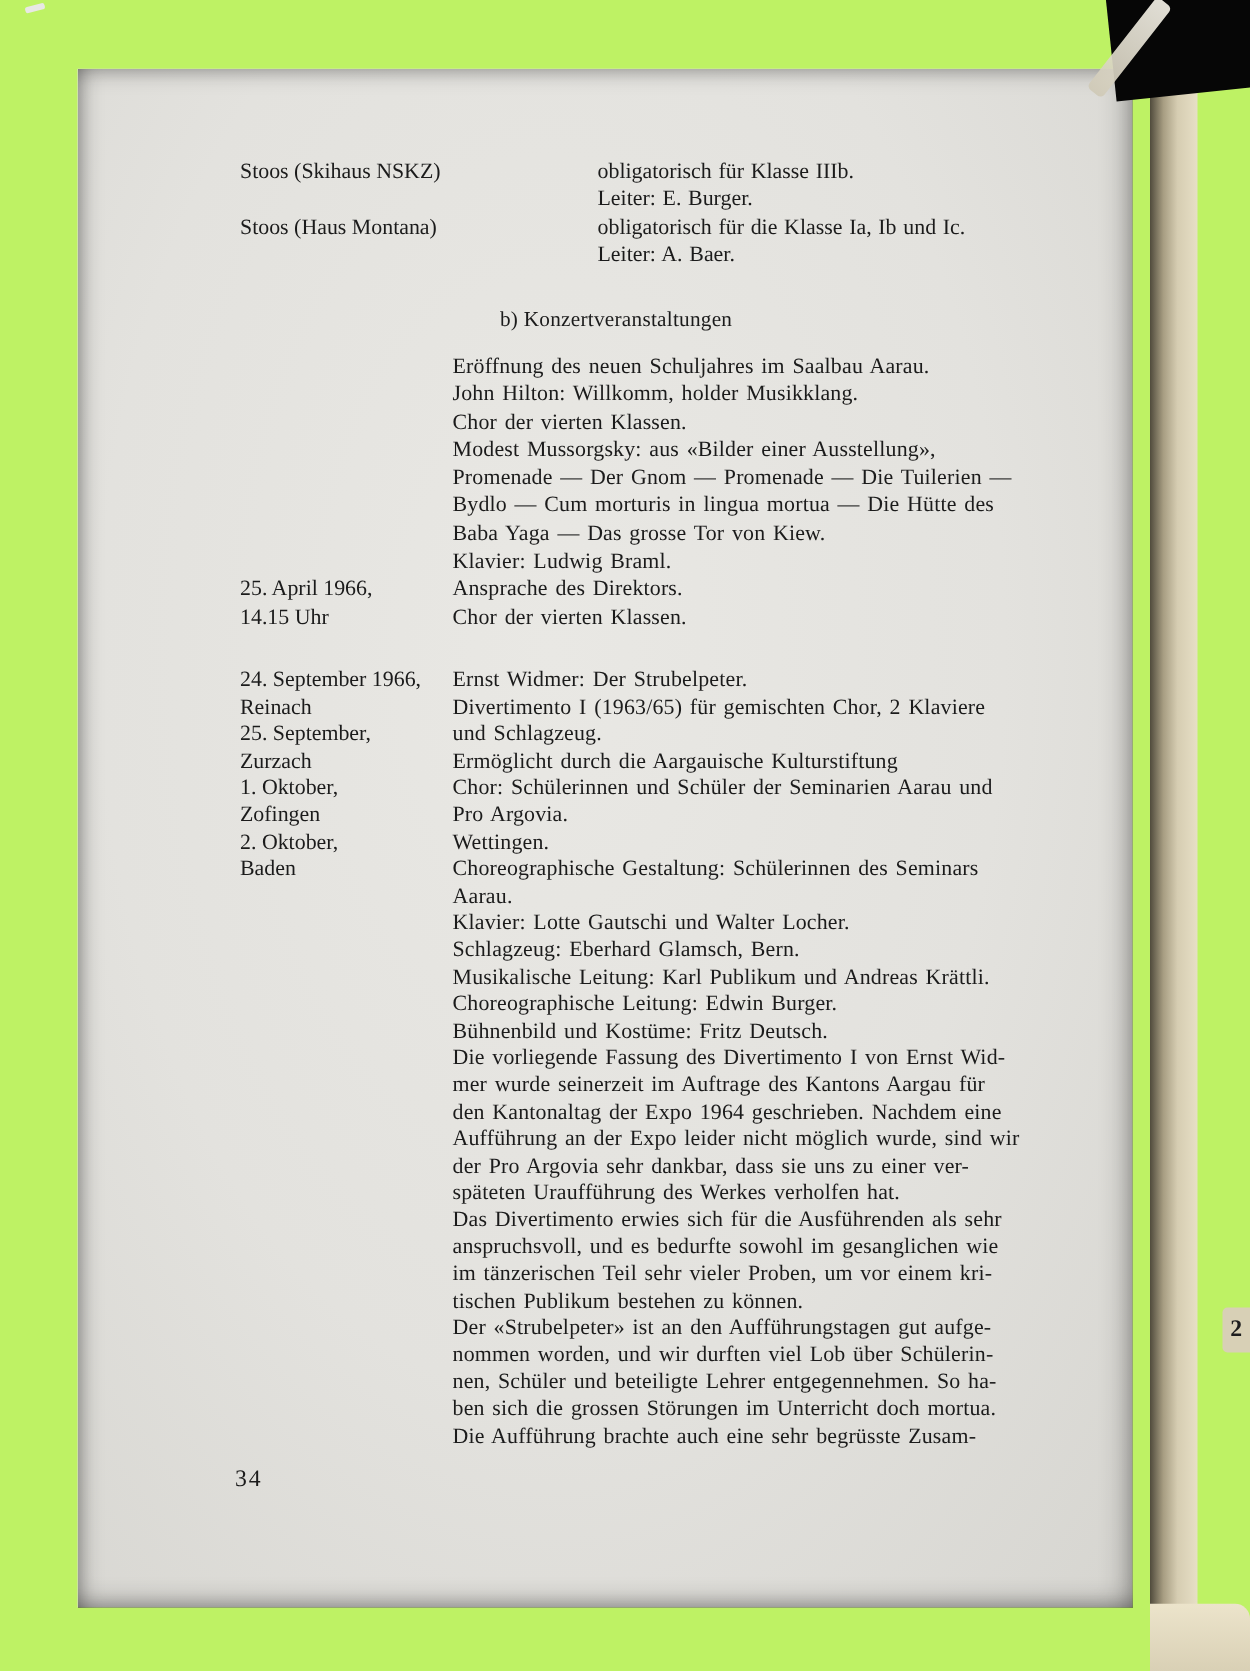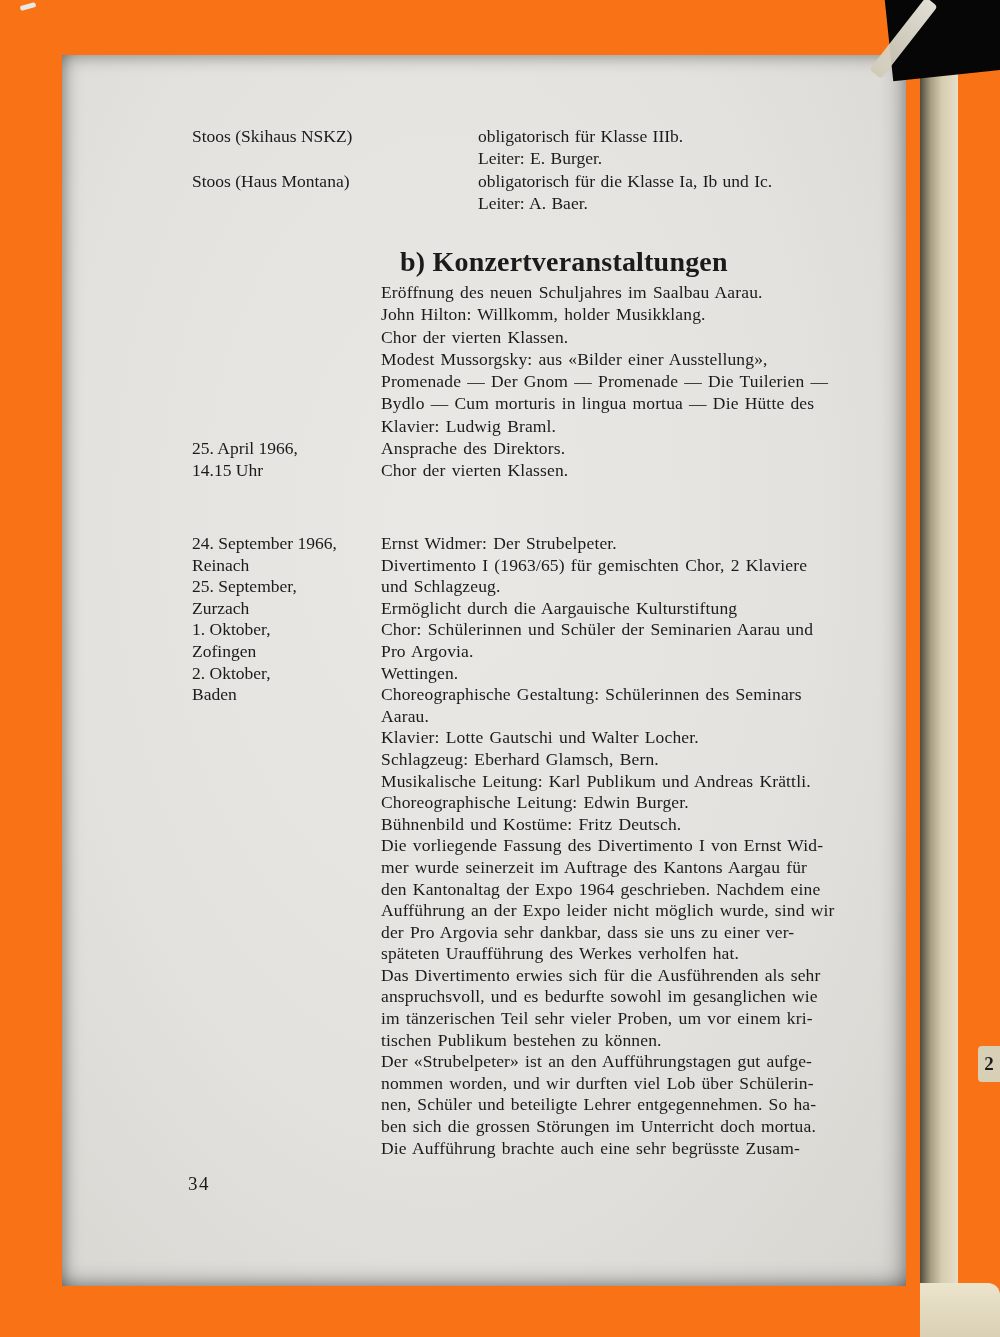--- a/index.html
+++ b/index.html
@@ -1,19 +1,19 @@
 <!DOCTYPE html>
 <html><head>
 <meta charset="utf-8">
 <style>
   * { margin:0; padding:0; box-sizing:border-box; }
   html,body { width:1000px; height:1337px; overflow:hidden; }
   body { background:#050505; font-family:"Liberation Serif","DejaVu Serif",serif; }
 
-  .canvas { position:absolute; left:0; top:0; width:1000px; height:1337px; background:#f97316; overflow:hidden; }
+  .canvas { position:absolute; left:0; top:0; width:1000px; height:1337px; background:#bef264; overflow:hidden; }
 
   
   .page-main {
     position:absolute; left:62px; top:55px; width:844px; height:1231px;
     background: radial-gradient(ellipse at 45% 38%, #e9e8e4 0%, #e3e2de 55%, #d6d5d0 100%);
     box-shadow:
       inset 12px 0 18px -10px rgba(0,0,0,.38),
       inset -14px 0 22px -10px rgba(0,0,0,.32),
       inset 0 12px 18px -10px rgba(0,0,0,.25),
       inset 0 -14px 20px -10px rgba(0,0,0,.3);
@@ -22,28 +22,28 @@
 
   .text-line { white-space:nowrap; }
 
   
   .camp-listing { position:absolute; left:130px; top:70px; width:705px; font-size:17.5px; line-height:22.4px; }
   .camp-row { display:flex; align-items:flex-start; }
   .camp-loc { width:286px; flex:0 0 286px; }
   .camp-lines { flex:1; word-spacing:1px; }
 
   
-  .heading { position:absolute; left:338px; top:191px; font-size:28px; font-weight:bold; letter-spacing:.2px; }
+  .heading { position:absolute; left:338px; top:191px; font-size:17px; font-weight:normal; letter-spacing:.2px; }
 
   
   .event { position:absolute; left:130px; width:706px; display:flex; align-items:flex-start; font-size:17.5px; }
   .event-1 { top:226px; line-height:22.3px;align-items:flex-end; }
   .event-2 { top:478px; line-height:21.6px; }
   .event-dates { width:170px; flex:0 0 170px; }
-  .event-body { flex:1; word-spacing:1.6px; letter-spacing:.15px;margin-left:19px; }
+  .event-body { flex:1; word-spacing:1.6px; letter-spacing:.15px; }
 
   
   .page-number { position:absolute; left:126px; top:1118px; font-size:19px; font-weight:normal; letter-spacing:1.5px; }
 
   
   .next-page-sliver {
     position:absolute; left:920px; top:60px; width:38px; height:1277px;
     background: linear-gradient(90deg, #504b3c 0%, #a79d82 28%, #d6cdb2 58%, #e7dfc6 100%);
     border-radius:6px 3px 0 0;
   }
@@ -103,20 +103,21 @@
           <div class="text-line">25. April 1966,</div>
           <div class="text-line">14.15 Uhr</div>
         </div>
       <div class="event-body">
           <div class="text-line">Eröffnung des neuen Schuljahres im Saalbau Aarau.</div>
           <div class="text-line">John Hilton: Willkomm, holder Musikklang.</div>
           <div class="text-line">Chor der vierten Klassen.</div>
           <div class="text-line">Modest Mussorgsky: aus «Bilder einer Ausstellung»,</div>
           <div class="text-line">Promenade — Der Gnom — Promenade — Die Tuilerien —</div>
           <div class="text-line">Bydlo — Cum morturis in lingua mortua — Die Hütte des</div>
+          <div class="text-line">Baba Yaga — Das grosse Tor von Kiew.</div>
           <div class="text-line">Klavier: Ludwig Braml.</div>
           <div class="text-line">Ansprache des Direktors.</div>
           <div class="text-line">Chor der vierten Klassen.</div>
         </div>
     </section>
 
     <section class="event event-2">
       <div class="event-dates">
           <div class="text-line">24. September 1966,</div>
           <div class="text-line">Reinach</div>

